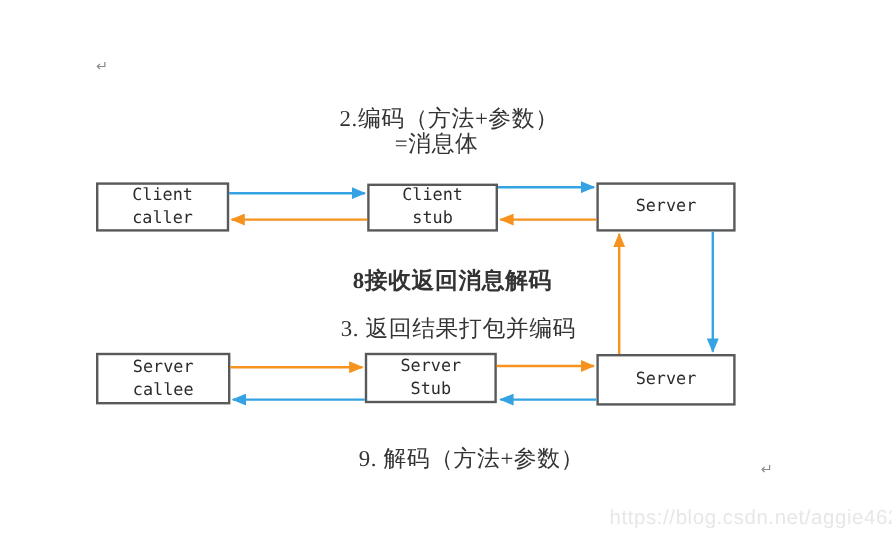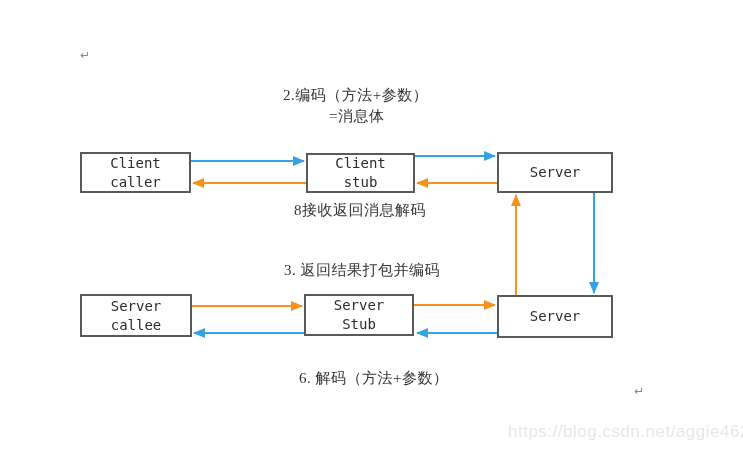--- a/index.html
+++ b/index.html
@@ -16,21 +16,21 @@
     text-align:center;
     font-family:"DejaVu Sans Mono","Liberation Mono",monospace;
     font-size:14px;line-height:19px;color:#2b2b2b;
     white-space:pre-line;
     box-sizing:border-box;
   }
   
   .anno{
     position:absolute;
     font-family:"Liberation Serif","DejaVu Serif",serif;
-    font-size:15px;color:#333333;
+    font-size:19px;color:#333333;
     white-space:nowrap;letter-spacing:0.5px;
   }
   .pmark{
     position:absolute;color:#8a8a8a;font-size:12px;
     font-family:"DejaVu Sans",sans-serif;
   }
   .watermark{
     position:absolute;left:508px;top:422px;
     font-family:"Liberation Sans","DejaVu Sans",sans-serif;
     font-size:17px;color:#e7e7e7;letter-spacing:0.5px;
@@ -41,23 +41,23 @@
   .wire-orange{stroke:#f6921e;stroke-width:2;fill:none;}
 </style>
 </head>
 <body>
 
 <span class="pmark" style="left:80px;top:48px;">↵</span>
 <span class="pmark" style="left:634px;top:384px;">↵</span>
 
 <div class="anno" style="left:283px;top:86px;">2.编码（方法+参数）</div>
 <div class="anno" style="left:329px;top:107px;">=消息体</div>
-<div class="anno" style="left:294px;top:201px;">8接收返回消息解码</div>
+<div class="anno" style="left:294px;top:221px;font-weight:bold;">8接收返回消息解码</div>
 <div class="anno" style="left:284px;top:261px;">3. 返回结果打包并编码</div>
-<div class="anno" style="left:299px;top:369px;">6. 解码（方法+参数）</div>
+<div class="anno" style="left:299px;top:369px;">9. 解码（方法+参数）</div>
 
 <div class="dbox" style="left:80px;top:152px;width:111px;height:41px;">Client
 caller</div>
 <div class="dbox" style="left:306px;top:153px;width:109px;height:40px;">Client
 stub</div>
 <div class="dbox" style="left:497px;top:152px;width:116px;height:41px;">Server</div>
 <div class="dbox" style="left:80px;top:294px;width:112px;height:43px;">Server
 callee</div>
 <div class="dbox" style="left:304px;top:294px;width:110px;height:42px;">Server
 Stub</div>

